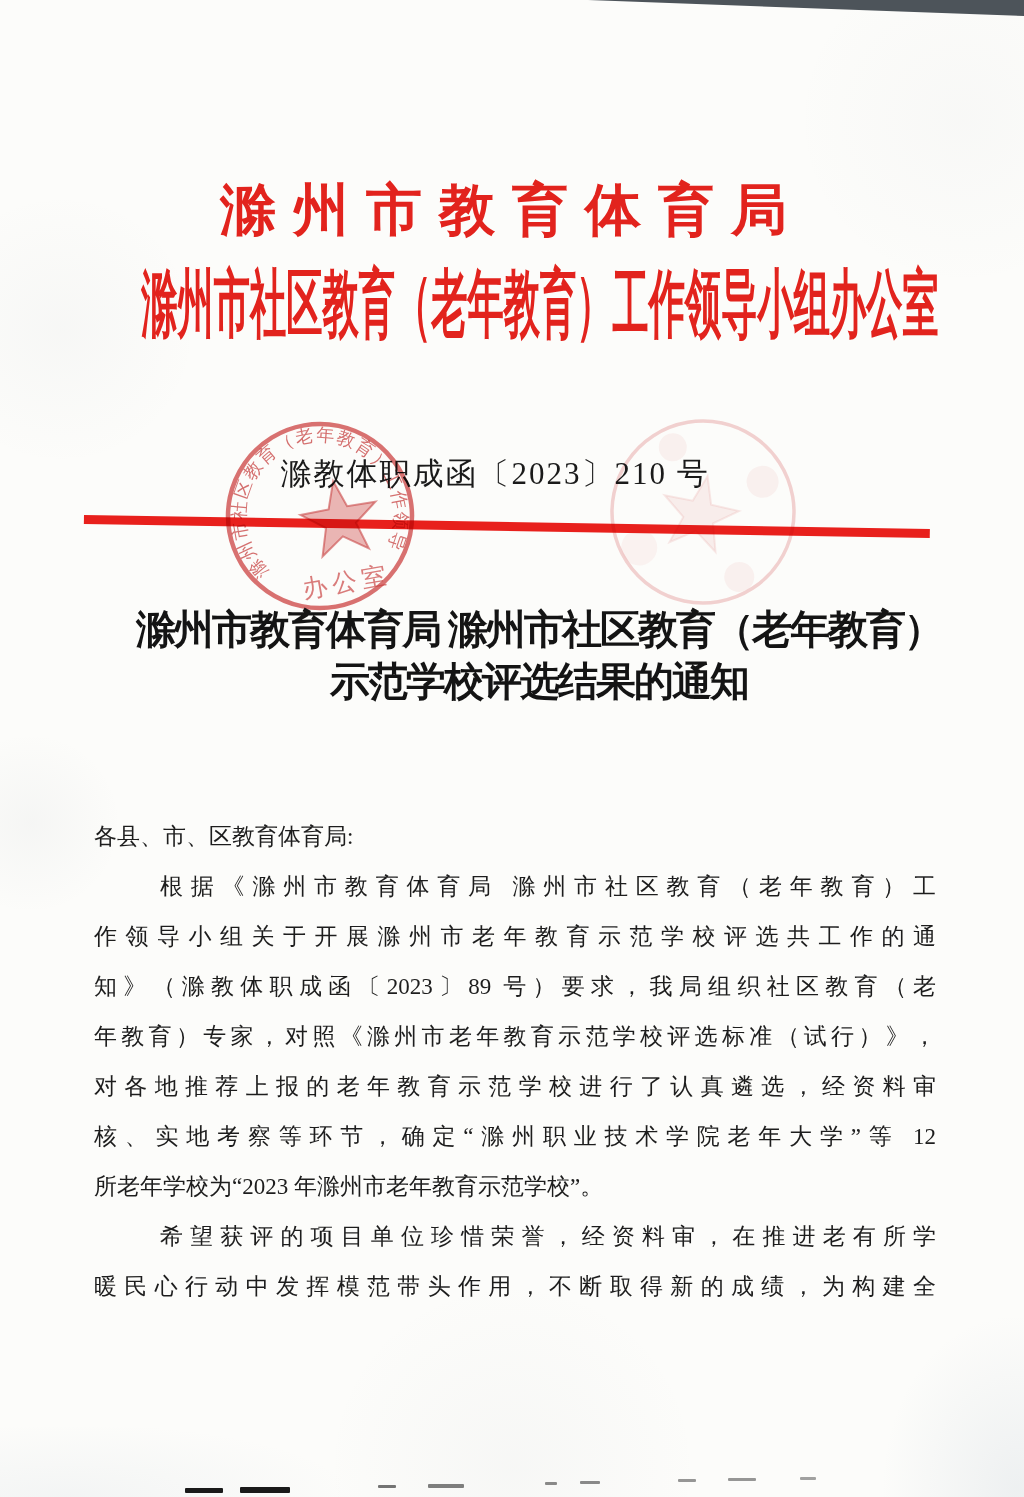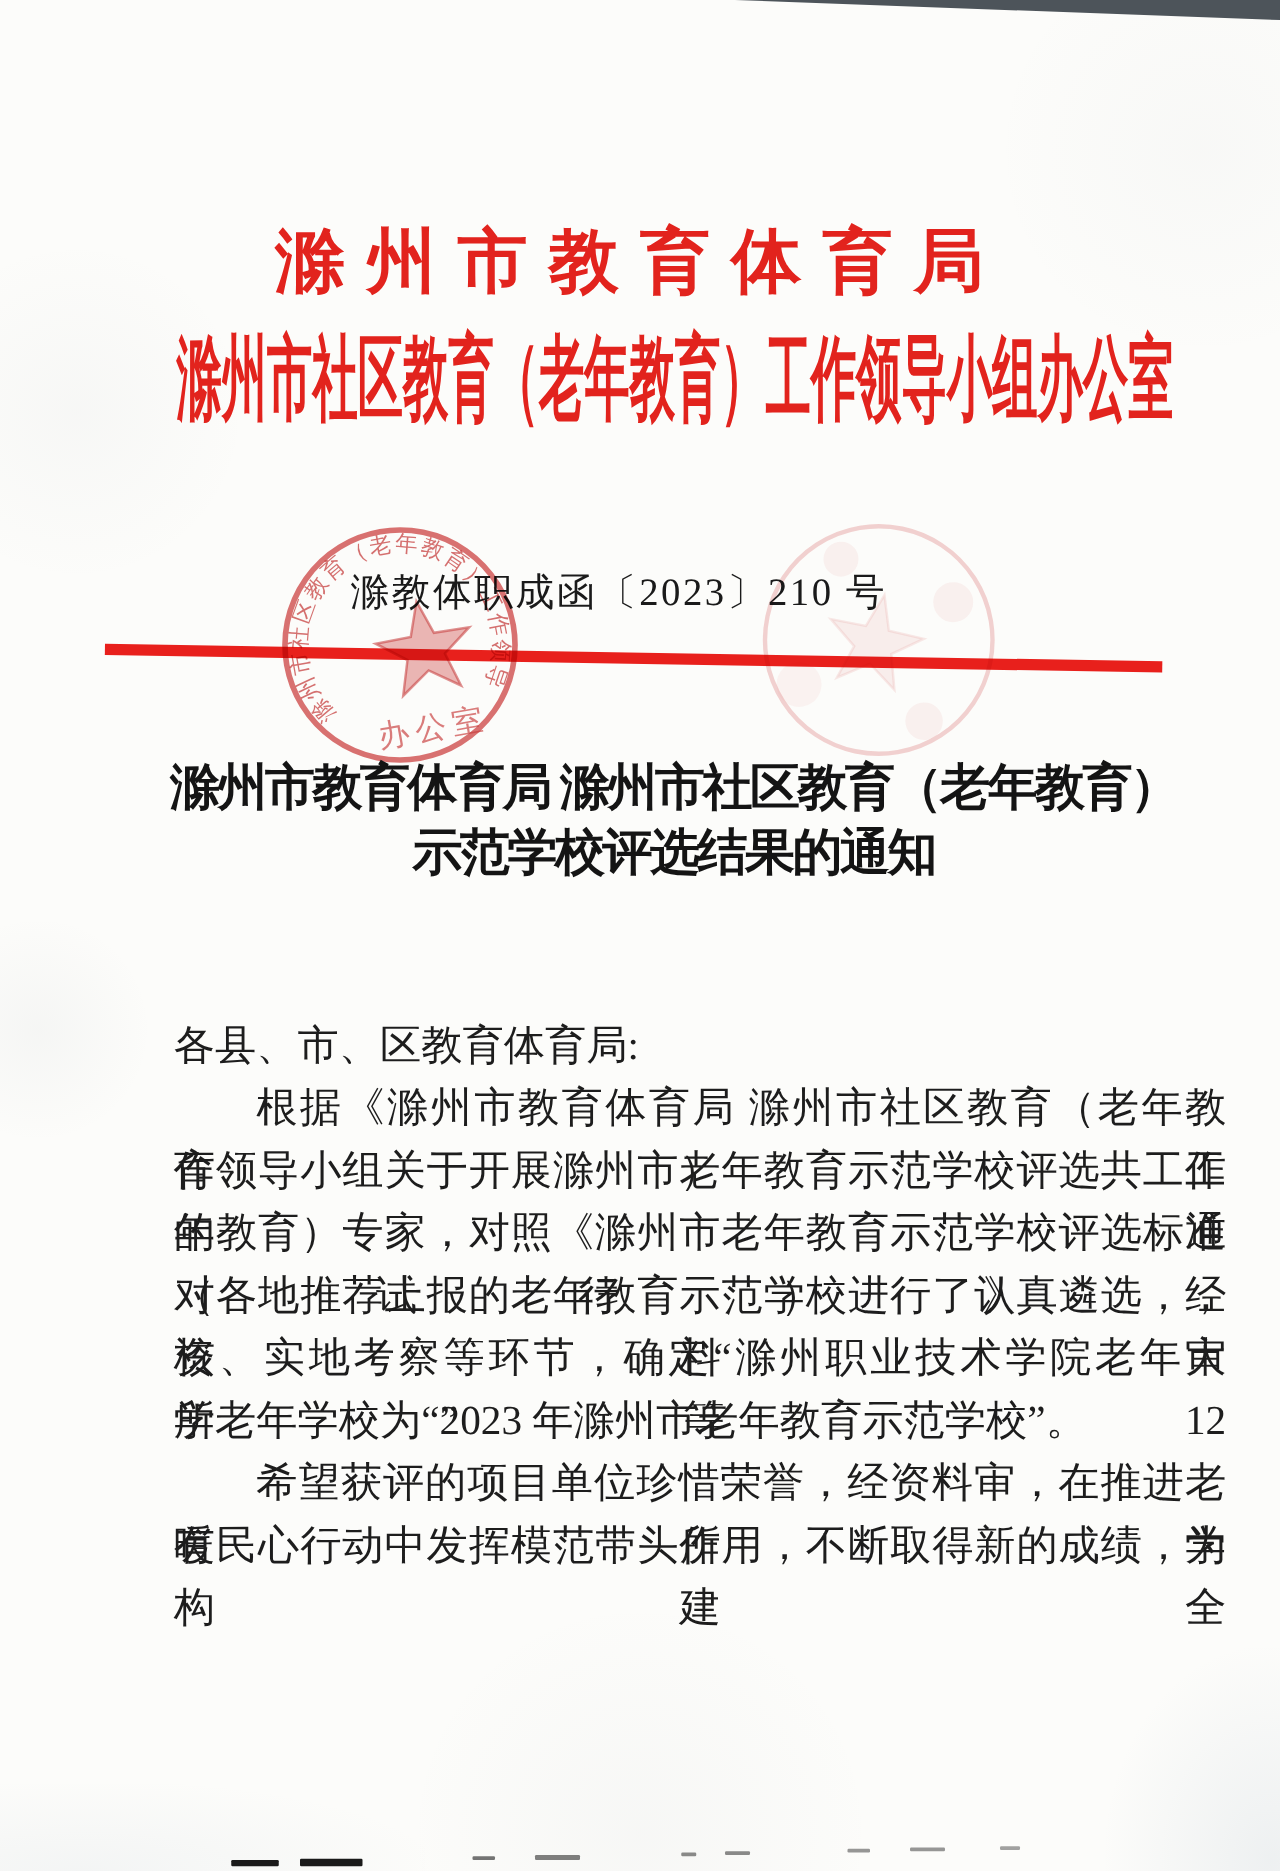--- a/index.html
+++ b/index.html
@@ -52,21 +52,21 @@
     mix-blend-mode:multiply;pointer-events:none;
   }
   .title-block{
     position:absolute;top:604px;left:0;width:1024px;
     text-align:center;
     font-size:40px;line-height:52px;font-weight:bold;
     color:#141414;letter-spacing:-2px;white-space:nowrap;padding-left:27px;
   }
   .body-block{
     position:absolute;top:812px;left:94px;width:842px;
-    font-size:33px;line-height:50px;color:#1d1d1d;margin-left:45px;
+    font-size:23px;line-height:50px;color:#1d1d1d;
   }
   .bline{height:50px;text-align:left;}
   .bline.just{text-align:justify;text-align-last:justify;}
   .bline.indent{text-indent:66px;}
   .dash{position:absolute;background:#1a1a1a;border-radius:1px;}
   .smudge{
     position:absolute;right:0;bottom:0;width:140px;height:180px;
     background:radial-gradient(ellipse at 95% 95%, rgba(140,160,180,0.13), transparent 72%);
   }
   .smudge2{
@@ -117,20 +117,21 @@
 
   <div class="title-block">
     <div>滁州市教育体育局 滁州市社区教育（老年教育）</div>
     <div>示范学校评选结果的通知</div>
   </div>
 
   <div class="body-block">
     <div class="bline">各县、市、区教育体育局:</div>
     <div class="bline just indent">根据《滁州市教育体育局 滁州市社区教育（老年教育）工</div>
     <div class="bline just">作领导小组关于开展滁州市老年教育示范学校评选共工作的通</div>
+    <div class="bline just">知》（滁教体职成函〔2023〕89 号）要求，我局组织社区教育（老</div>
     <div class="bline just">年教育）专家，对照《滁州市老年教育示范学校评选标准（试行）》，</div>
     <div class="bline just">对各地推荐上报的老年教育示范学校进行了认真遴选，经资料审</div>
     <div class="bline just">核、实地考察等环节，确定“滁州职业技术学院老年大学”等 12</div>
     <div class="bline">所老年学校为“2023 年滁州市老年教育示范学校”。</div>
     <div class="bline just indent">希望获评的项目单位珍惜荣誉，经资料审，在推进老有所学</div>
     <div class="bline just">暖民心行动中发挥模范带头作用，不断取得新的成绩，为构建全</div>
   </div>
 
   <div class="smudge"></div>
   <div class="smudge2"></div>

